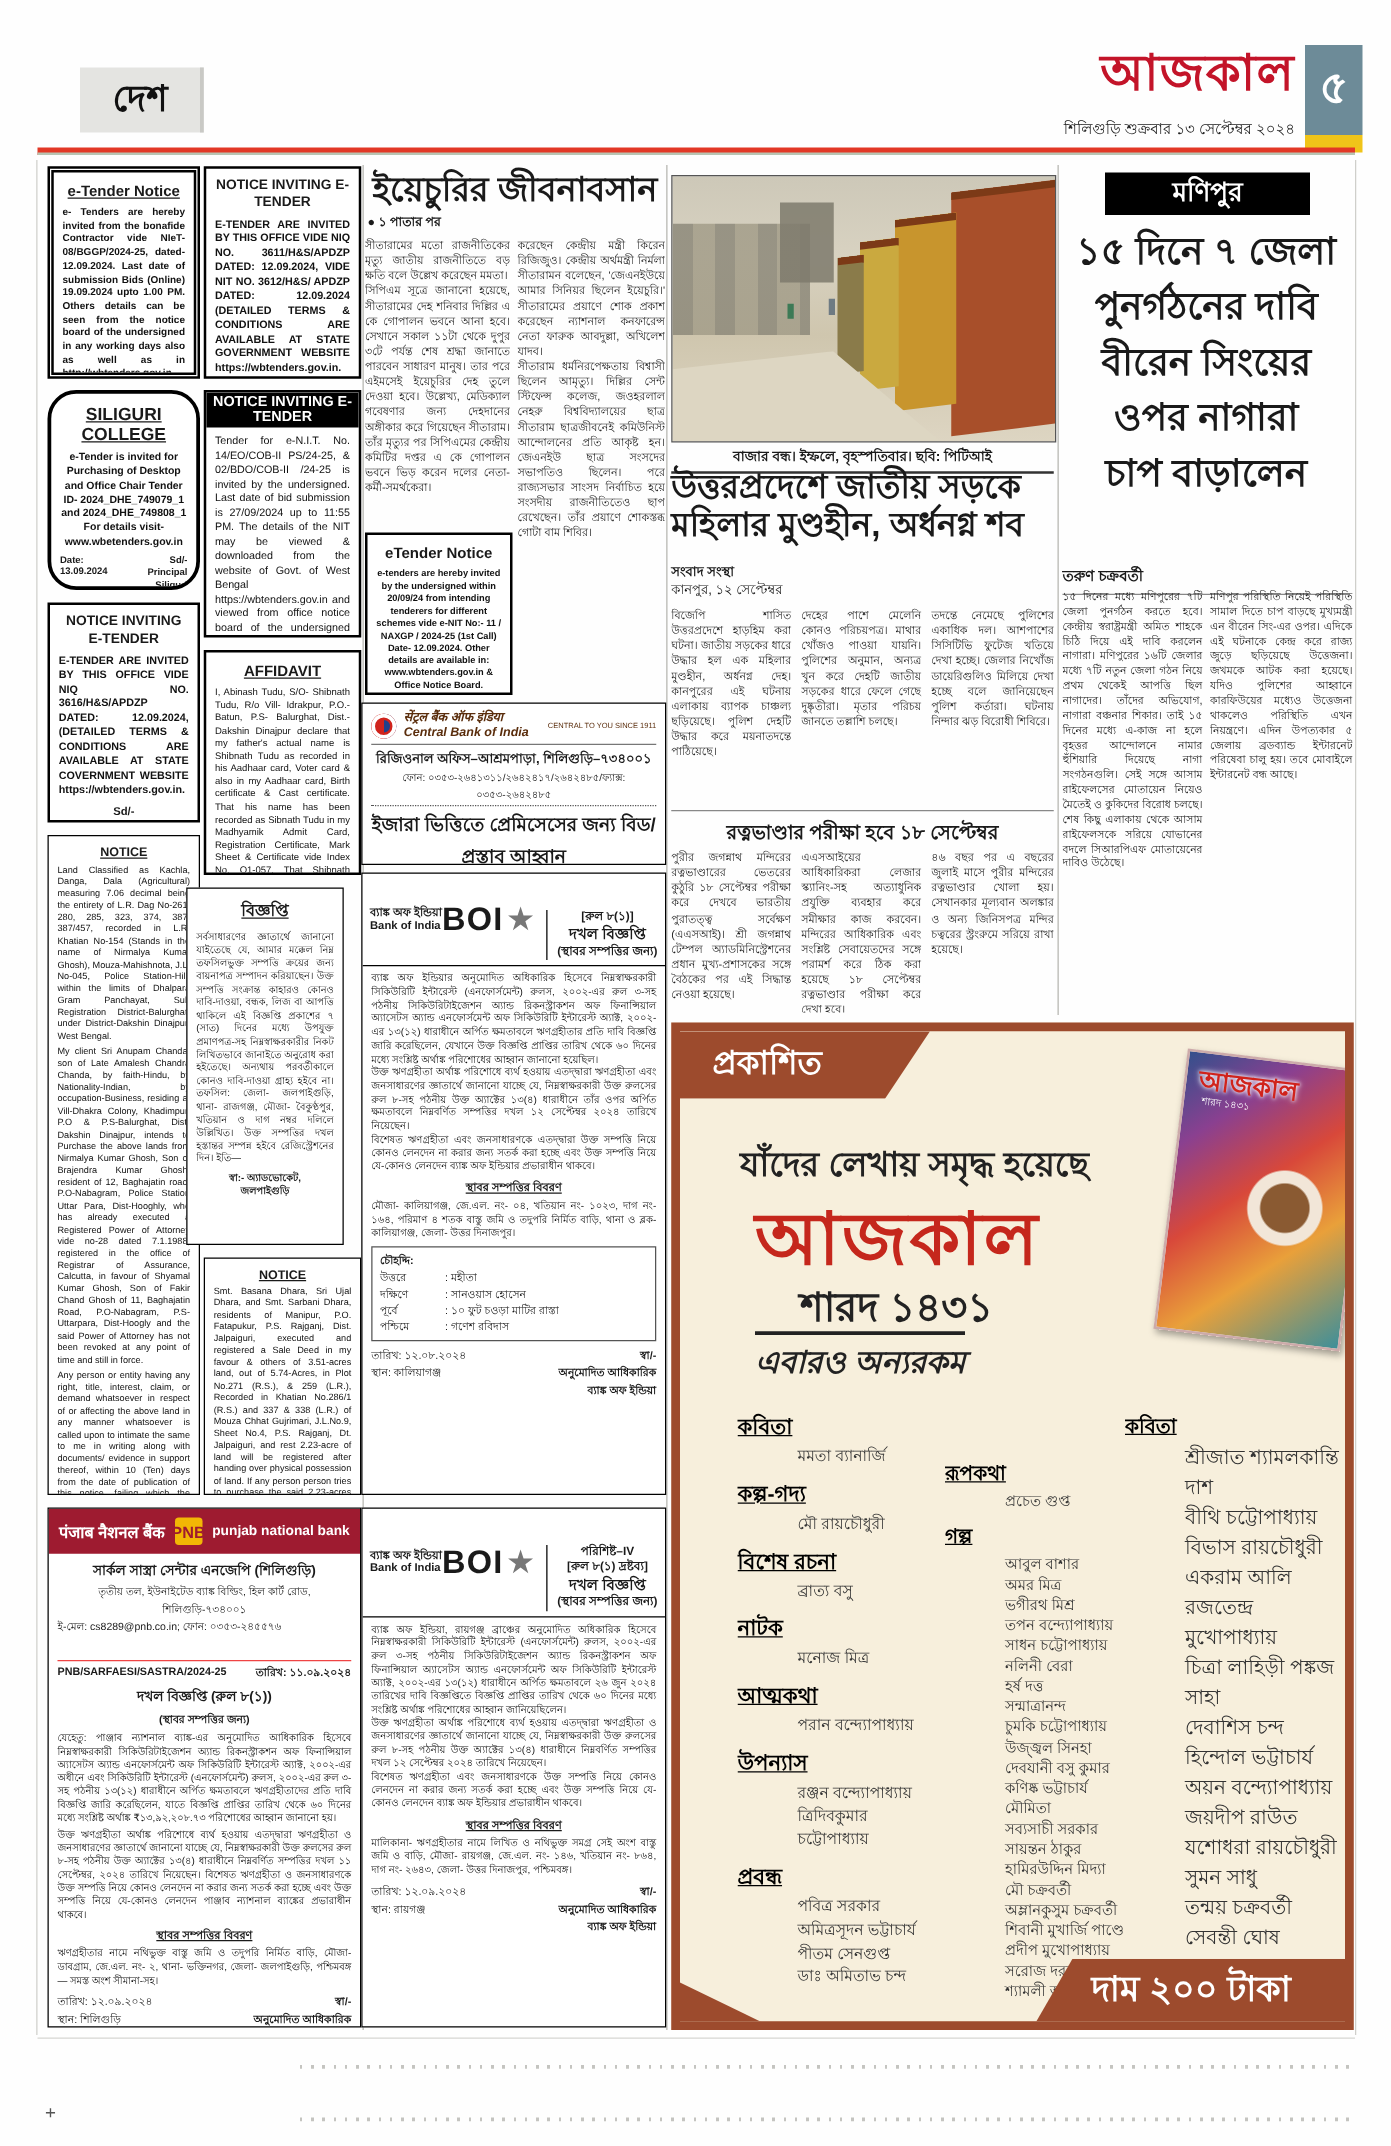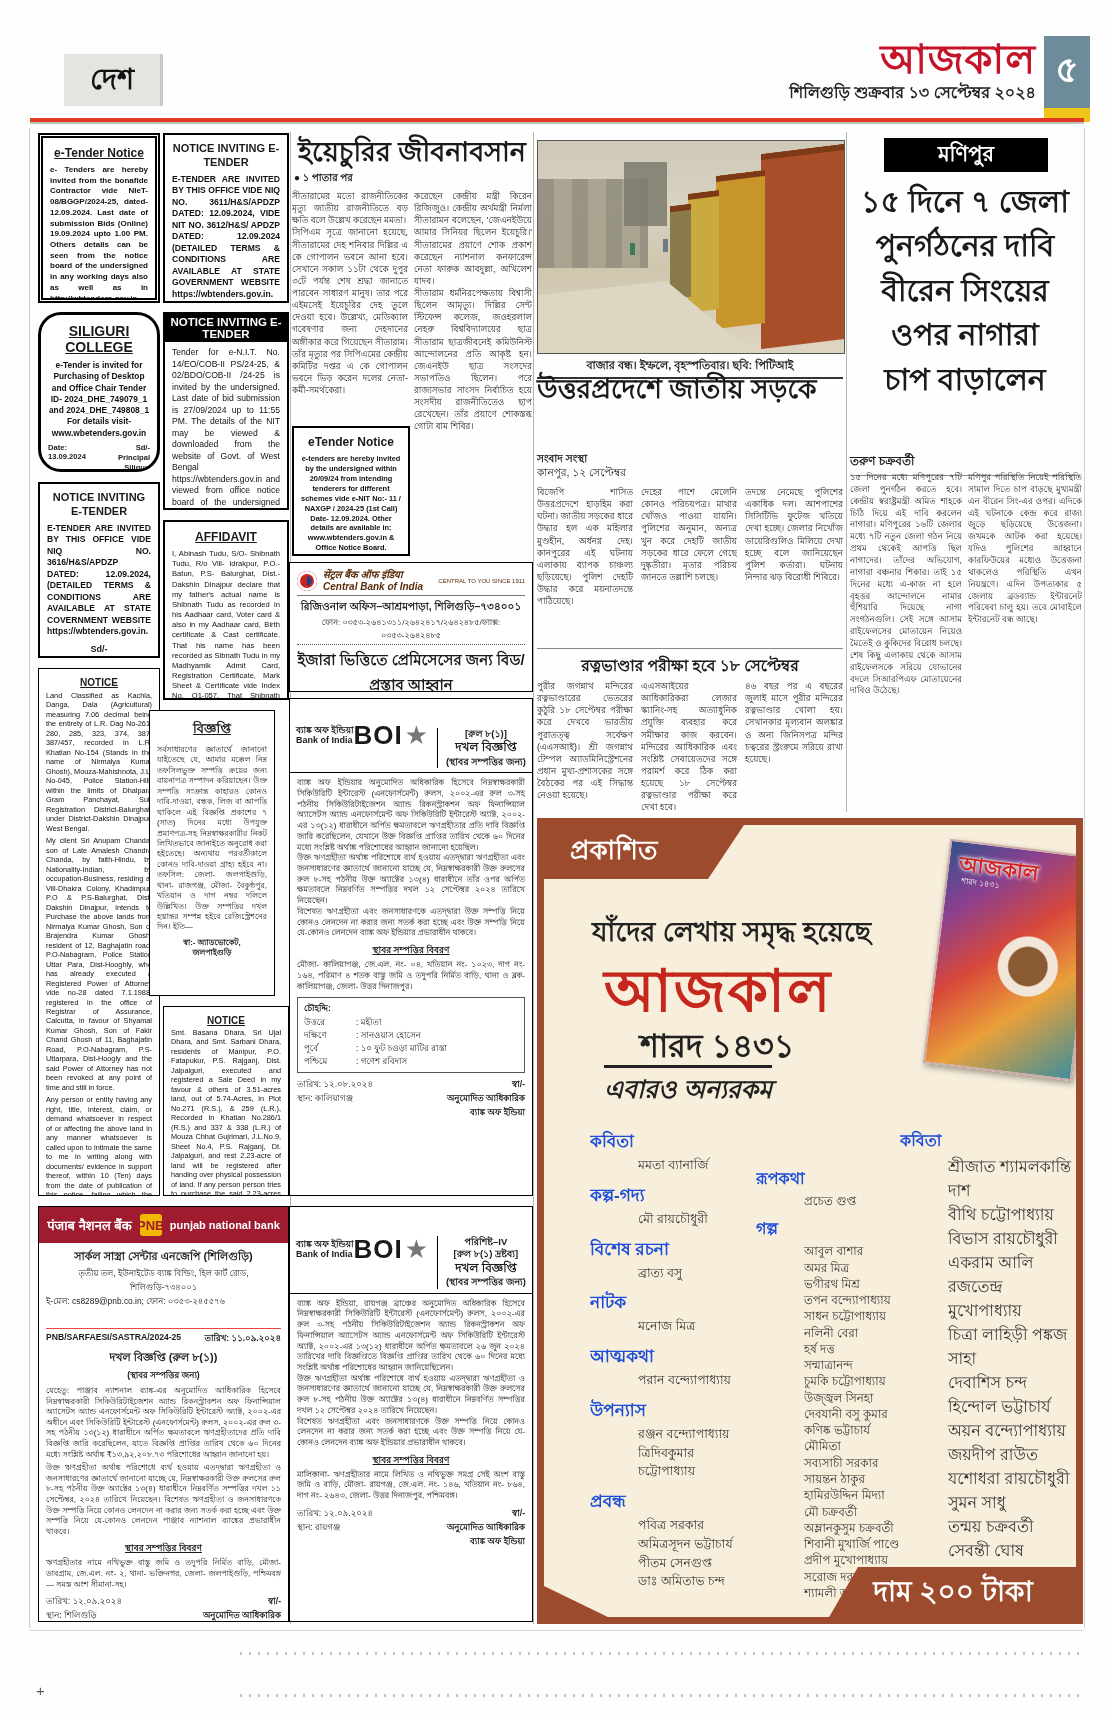--- a/index.html
+++ b/index.html
@@ -5,21 +5,21 @@
   html,body{margin:0;padding:0;background:#fff;}
   #page{position:relative;width:1113px;height:1717px;background:#fefefe;overflow:hidden;
         font-family:"Liberation Sans","DejaVu Sans",sans-serif;color:#1a1a1a;}
   .abs{position:absolute;}
   .edge{background:#cfcfcb;}
   
   #desh-box{left:64px;top:54px;width:96px;height:52px;background:#e4e4e1;border-right:3px solid #c9c9c5;
             display:flex;align-items:center;justify-content:center;font-size:29px;font-weight:bold;color:#111;}
   #masthead-wrap{left:700px;top:38px;width:336px;text-align:right;}
   #masthead{font-size:40px;font-weight:800;color:#c31429;line-height:1.05;letter-spacing:1px;}
-  #dateline{font-size:16px;font-weight:bold;color:#222;margin-top:0;}
+  #dateline{font-size:12px;font-weight:normal;color:#222;margin-top:14px;}
   #pagenum{left:1044px;top:36px;width:46px;height:72px;background:#6d8b98;color:#fff;display:flex;
            align-items:center;justify-content:center;font-size:36px;font-weight:bold;}
   #pagenum-strip{left:1044px;top:108px;width:46px;height:14px;background:#f0c419;}
   #redline{left:30px;top:118px;width:1054px;height:4px;background:#e23826;border-bottom:2px solid #b9c4b2;}
   
   .vline{width:1px;background:#b5b5b0;}
   .hline{height:1px;background:#b5b5b0;}
   .box{border:2px solid #000;background:#fff;box-sizing:border-box;padding:6px 7px;overflow:hidden;}
   .box.thin{border-width:1.5px;}
   .box.heavy{border-width:3px;}
@@ -61,21 +61,21 @@
   #sharad-line2{position:absolute;left:96px;top:196px;font-size:32px;font-weight:bold;color:#222;}
   #sharad-line3{position:absolute;left:60px;top:240px;font-size:25px;font-style:italic;font-weight:bold;color:#222;
                 border-top:3px solid #222;padding-top:2px;}
   #cover{position:absolute;left:392px;top:22px;width:146px;height:222px;transform:rotate(7deg);
          border:2px solid #caa;box-shadow:2px 3px 6px rgba(0,0,0,.35);overflow:hidden;
          background:radial-gradient(circle at 62% 52%,#8a5a32 0 13%,#f2e6d8 14% 20%,transparent 21%),
          linear-gradient(140deg,#34508c 0%,#8a4090 22%,#d8483a 45%,#e9a03a 68%,#3e8f9a 100%);}
   #cover-title{position:absolute;left:10px;top:6px;font-size:21px;font-weight:800;color:#d0231c;
                text-shadow:0 0 3px #fff,0 0 5px #fff;}
   .ad-col{position:absolute;overflow:hidden;}
-  .ad-sec-head{color:#1d4ed8;font-weight:800;margin-top:7px;}
+  .ad-sec-head{color:#000000;font-weight:800;margin-top:7px;text-decoration:underline;}
   .ad-sec-name{color:#333;margin-left:48px;}
   #adc1 .ad-sec-head{font-size:17px;}  #adc1 .ad-sec-name{font-size:12.5px;line-height:1.5;}
   #adc2 .ad-sec-head{font-size:16px;}  #adc2 .ad-sec-name{font-size:11.8px;line-height:1.38;}
   #adc3 .ad-sec-head{font-size:16px;}  #adc3 .ad-sec-name{font-size:16px;line-height:1.5;}
   #price{position:absolute;right:-2px;bottom:-2px;width:250px;height:52px;background:#9d4b2d;color:#fff;
          clip-path:polygon(12% 0,100% 0,100% 100%,0 100%);display:flex;align-items:center;justify-content:center;
          font-size:28px;font-weight:bold;}
   #wedge{position:absolute;left:-2px;bottom:-2px;width:70px;height:34px;background:#9d4b2d;
          clip-path:polygon(0 0,100% 100%,0 100%);}
   
@@ -304,20 +304,21 @@
     <div class="shutter" style="right:41%;top:24%;width:10%;height:56%;background:#caa93f;"></div>
     <div class="shutter" style="right:50%;top:30%;width:7%;height:44%;background:#8a7b4a;"></div>
     <div style="position:absolute;left:0;bottom:0;width:70%;height:34%;background:#ddd6c2;clip-path:polygon(0 100%,100% 100%,60% 0,0 20%);"></div>
     <div style="position:absolute;left:30%;top:48%;width:5px;height:12px;background:#3d7a56;"></div>
     <div style="position:absolute;left:41%;top:46%;width:5px;height:13px;background:#567;opacity:.8;"></div>
   </div>
   <div class="abs" id="caption">বাজার বন্ধ। ইম্ফলে, বৃহস্পতিবার। ছবি: পিটিআই</div>
   <div class="abs" id="up-rule"></div>
   <div class="abs" id="up-head">
     <div>উত্তরপ্রদেশে জাতীয় সড়কে</div>
+    <div>মহিলার মুণ্ডহীন, অর্ধনগ্ন শব</div>
   </div>
   <div class="abs" id="up-byline">
     <div style="font-weight:bold;">সংবাদ সংস্থা</div>
     <div>কানপুর, ১২ সেপ্টেম্বর</div>
   </div>
   <div class="abs dense" style="left:537px;top:486px;width:96px;height:158px;">বিজেপি শাসিত উত্তরপ্রদেশে হাড়হিম করা ঘটনা। জাতীয় সড়কের ধারে উদ্ধার হল এক মহিলার মুণ্ডহীন, অর্ধনগ্ন দেহ। কানপুরের এই ঘটনায় এলাকায় ব্যাপক চাঞ্চল্য ছড়িয়েছে। পুলিশ দেহটি উদ্ধার করে ময়নাতদন্তে পাঠিয়েছে।</div>
   <div class="abs dense" style="left:641px;top:486px;width:96px;height:158px;">দেহের পাশে মেলেনি কোনও পরিচয়পত্র। মাথার খোঁজও পাওয়া যায়নি। পুলিশের অনুমান, অন্যত্র খুন করে দেহটি জাতীয় সড়কের ধারে ফেলে গেছে দুষ্কৃতীরা। মৃতার পরিচয় জানতে তল্লাশি চলছে।</div>
   <div class="abs dense" style="left:745px;top:486px;width:98px;height:158px;">তদন্তে নেমেছে পুলিশের একাধিক দল। আশপাশের সিসিটিভি ফুটেজ খতিয়ে দেখা হচ্ছে। জেলার নিখোঁজ ডায়েরিগুলিও মিলিয়ে দেখা হচ্ছে বলে জানিয়েছেন পুলিশ কর্তারা। ঘটনায় নিন্দার ঝড় বিরোধী শিবিরে।</div>
 
   <div class="abs" id="ratna-rule"></div>

